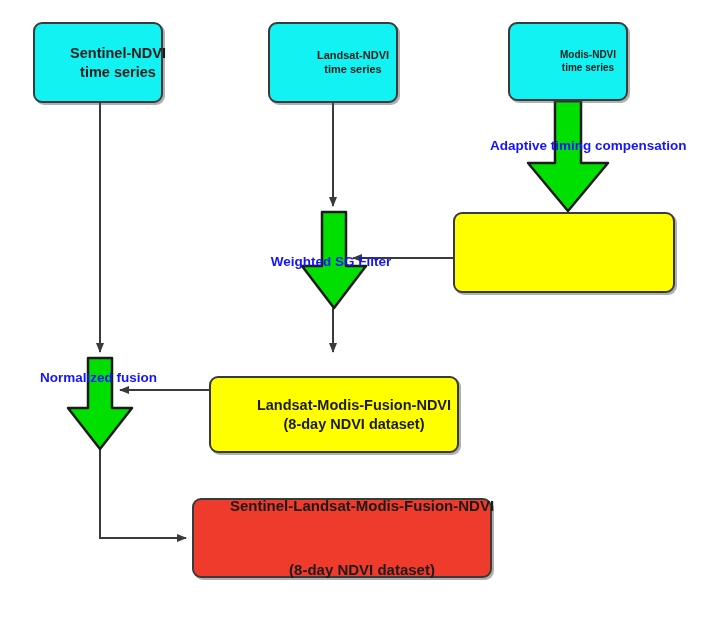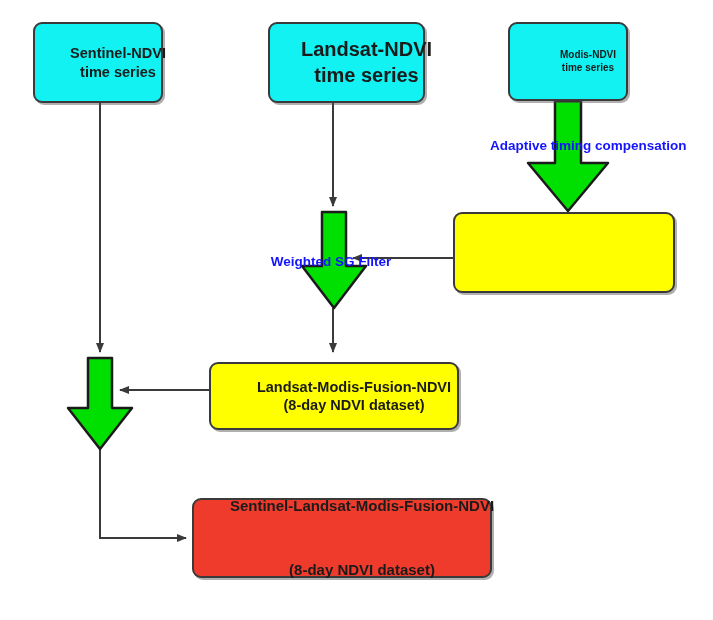--- a/index.html
+++ b/index.html
@@ -43,25 +43,25 @@
     z-index: 3;
     padding-left: 40px;
   }
   .node .ln { display: block; white-space: nowrap; }
   .cyan   { background: #12f2f2; }
   .yellow { background: #ffff00; }
   .red    { background: #ef3b2c; }
 
   
   #node-sentinel { left: 33px;  top: 22px;  width: 130px; height: 81px; font-size: 14.5px; }
-  #node-landsat  { left: 268px; top: 22px;  width: 157px; height: 81px; font-size: 20px; }
+  #node-landsat  { left: 268px; top: 22px;  width: 130px; height: 81px; font-size: 11px; }
   #node-modis    { left: 508px; top: 22px;  width: 120px; height: 79px; font-size: 10px; }
 
   #node-filling  { left: 453px; top: 212px; width: 222px; height: 81px; font-size: 14.5px; }
-  #node-lmfusion { left: 209px; top: 362px; width: 250px; height: 68px; font-size: 14.5px; }
+  #node-lmfusion { left: 209px; top: 376px; width: 250px; height: 77px; font-size: 14.5px; }
   #node-slmfusion{ left: 192px; top: 498px; width: 300px; height: 80px; font-size: 15px; gap: 45px; }
 
   
   .block-arrow {
     position: absolute;
     z-index: 2;
   }
   .block-arrow svg { display: block; overflow: visible; }
 
   #arrow-adaptive   { left: 522px; top: 101px; }
@@ -156,14 +156,18 @@
 
   <div class="edge-label" id="label-adaptive">
     <span class="ln">Adaptive timing</span>
     <span class="ln">compensation</span>
   </div>
 
   <div class="edge-label" id="label-sgfilter">
     <span class="ln">Weighted SG Filter</span>
   </div>
 
+  <div class="edge-label" id="label-normalized">
+    <span class="ln">Normalized</span>
+    <span class="ln">fusion</span>
+  </div>
 
 </div>
 
 </body></html>

